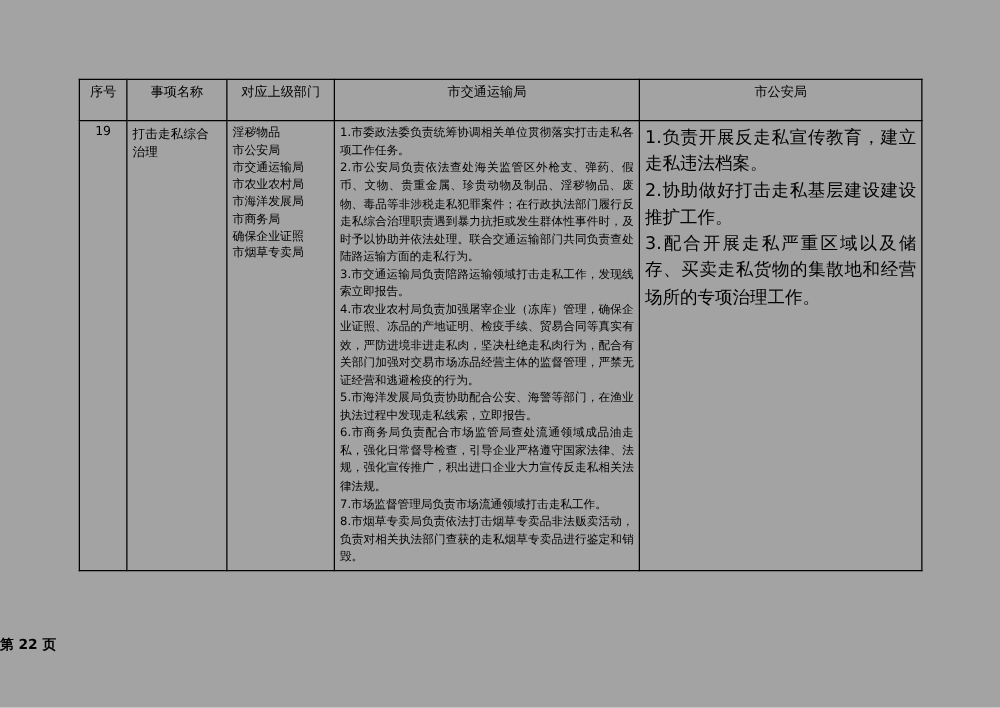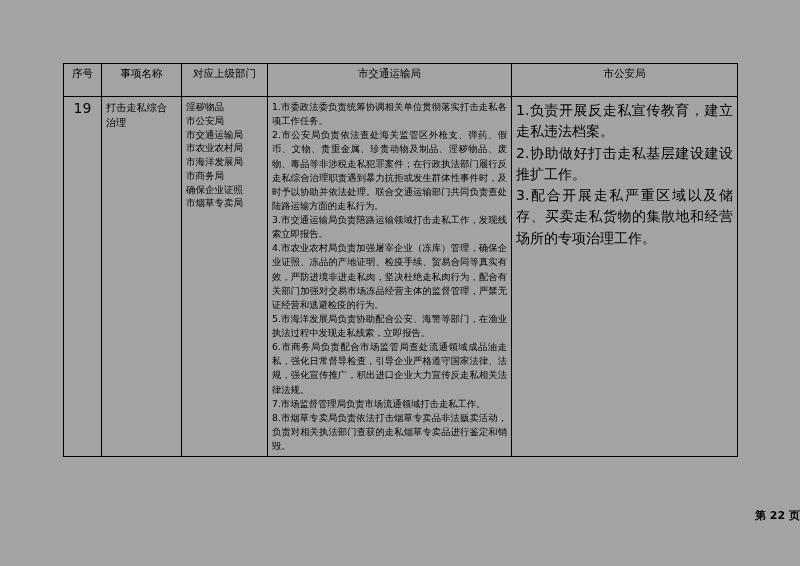--- a/index.html
+++ b/index.html
@@ -46,21 +46,21 @@
   }
   .col-no      { width: 38px; }
   .col-item    { width: 80px; }
   .col-dept    { width: 86px; }
   .col-duty    { width: 244px; }
   .col-town    { width: 226px; }
 
   td.cell-no {
     text-align: center;
     vertical-align: middle;
-    font-size: 14px;
+    font-size: 10px;
   }
   td.cell-item {
     text-align: left;
     vertical-align: middle;
     font-size: 10px;
     line-height: 1.5;
     letter-spacing: 0.2px;
   }
   td.cell-dept {
     vertical-align: middle;
@@ -83,21 +83,21 @@
   }
   .dept-line { display: block; white-space: nowrap; }
   .duty-line { display: block; }
   .town-line { display: block; }
 
   .footer {
     position: absolute;
     left: 0;
     top: 508px;
     width: 800px;
-    text-align: right;
+    text-align: left;
     font-size: 11px;
     font-weight: bold;
     font-family: "DejaVu Sans", "Liberation Sans", sans-serif;
   }
 </style>
 </head>
 <body>
 
 <div class="page">
 

